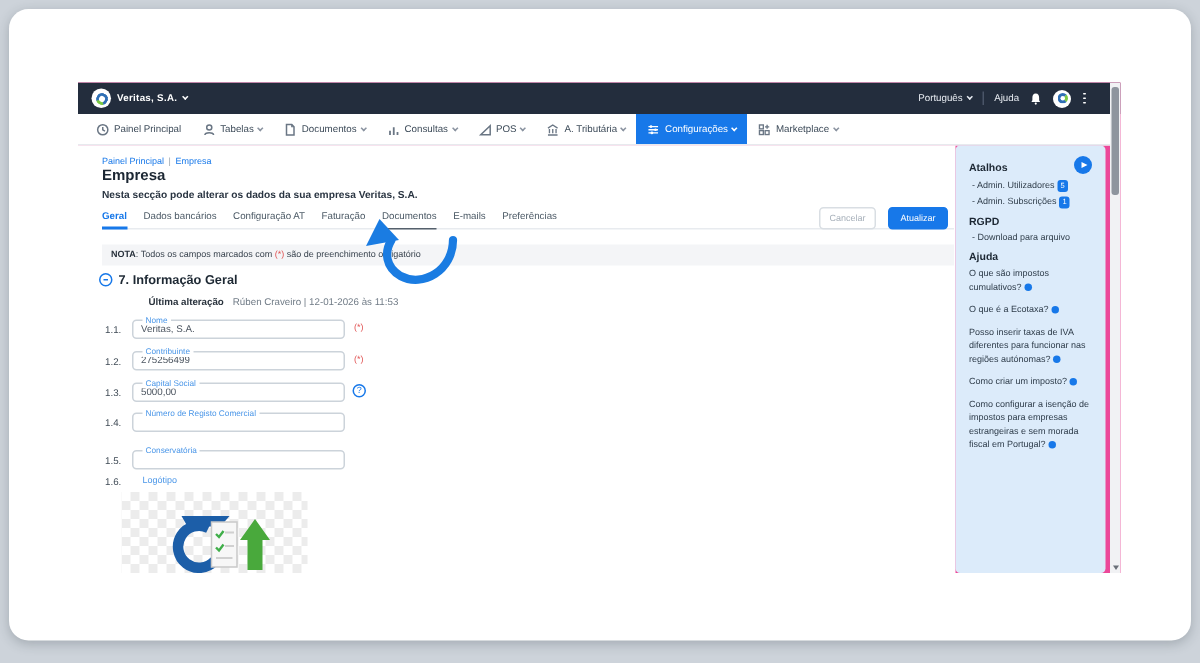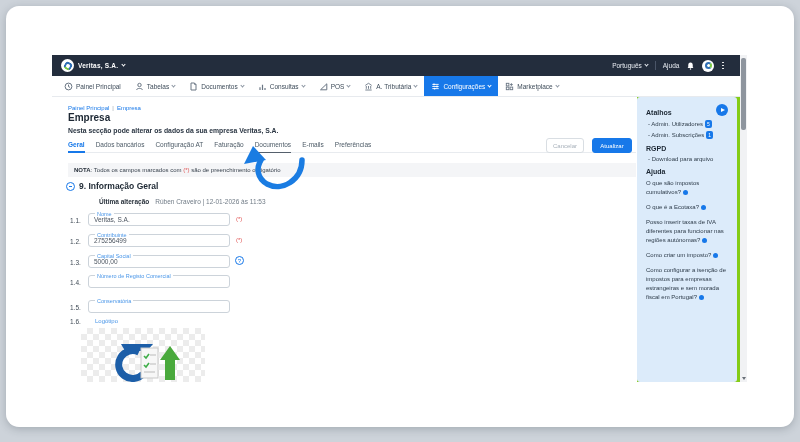--- a/index.html
+++ b/index.html
@@ -5,21 +5,21 @@
   * { margin:0; padding:0; box-sizing:border-box; font-family:"Liberation Sans", sans-serif; }
   html,body { width:800px; height:442px; }
   body { background:#cdd3da; position:relative; overflow:hidden; }
   #stage { position:absolute; inset:0; }
 
   .card { position:absolute; left:6px; top:6px; width:788px; height:421px;
           background:#ffffff; border-radius:13px; box-shadow:0 2px 8px rgba(40,50,60,.25); }
 
   
   .app { position:absolute; left:52px; top:55px; width:695px; height:327px;
-         background:#84cc16; overflow:hidden; }
+         background:#ec4899; overflow:hidden; }
 
   
   .navbar { position:absolute; left:0; top:0; width:695px; height:21px; background:#232d3d;
             display:flex; align-items:center; padding:0 14px 0 9px; color:#fff; }
   .nav-left { display:flex; align-items:center; gap:4px; }
   .logo-circle { width:13px; height:13px; border-radius:50%; background:#fff;
                  display:flex; align-items:center; justify-content:center; }
   .logo-circle .ring { width:8px; height:8px; border-radius:50%;
                  border:2px solid #2f6fb5; border-bottom-color:#7ac943; transform:rotate(30deg); }
   .company-name { font-size:6.5px; font-weight:700; letter-spacing:.2px; }
@@ -247,21 +247,21 @@
         <span class="tab">Preferências</span>
       </div>
 
       <div class="btn btn-cancel">Cancelar</div>
       <div class="btn btn-update">Atualizar</div>
 
       <div class="note-bar"><b>NOTA</b><span>: Todos os campos marcados com </span><span class="req-mark">(*)</span><span> são de preenchimento obrigatório</span></div>
 
       <div class="section-head">
         <span class="collapse-icon"></span>
-        <span class="section-title">9. Informação Geral</span>
+        <span class="section-title">7. Informação Geral</span>
       </div>
 
       <div class="last-change">
         <span class="lbl">Última alteração</span>
         <span class="val">Rúben Craveiro | 12-01-2026 às 11:53</span>
       </div>
 
       <div class="field f-1">
         <span class="num">1.1.</span>
         <div class="fbox">

